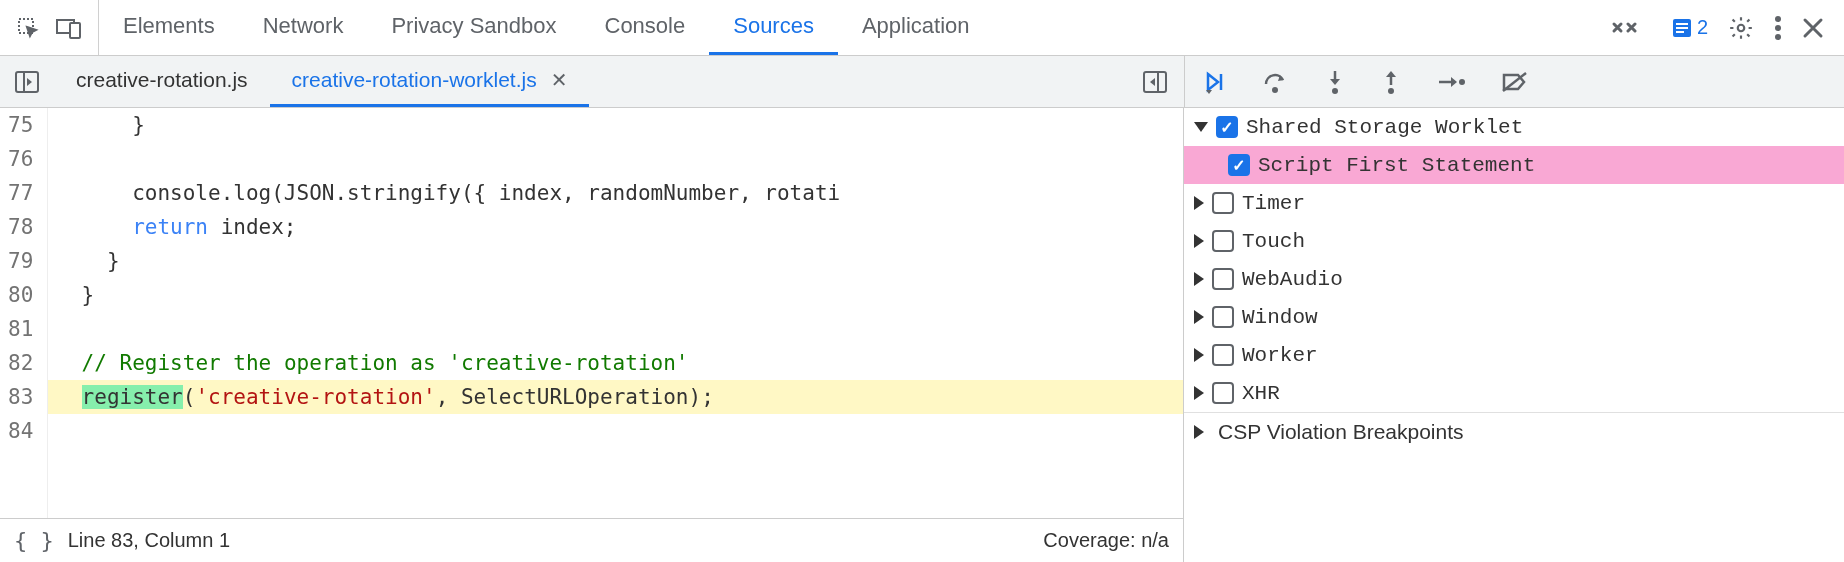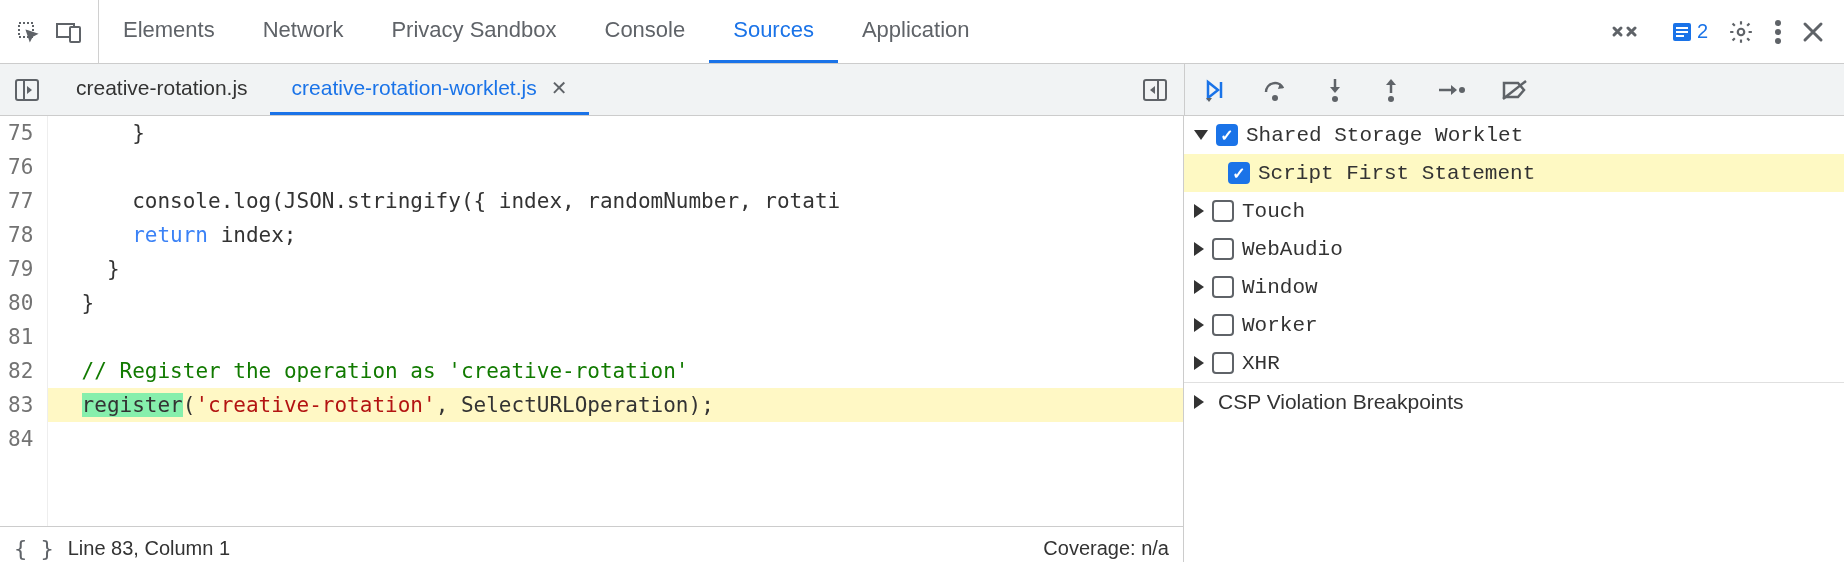--- a/index.html
+++ b/index.html
@@ -1,19 +1,19 @@
 <!DOCTYPE html>
 <html><head>
 <meta charset="utf-8">
 <style>
 * { box-sizing: border-box; margin: 0; padding: 0; }
 body { font-family: "Helvetica Neue", Arial, sans-serif; font-size: 18px; color: #333; background: #fff; width: 1844px; height: 562px; overflow: hidden; }
 
 
-.top-toolbar { display: flex; align-items: center; height: 64px; border-bottom: 1px solid #ccc; background: #fff; }
+.top-toolbar { display: flex; align-items: center; height: 56px; border-bottom: 1px solid #ccc; background: #fff; }
 .top-toolbar .left-icons { display: flex; align-items: center; gap: 16px; padding: 0 16px; border-right: 1px solid #d0d0d0; height: 100%; }
 .top-toolbar .tabs { display: flex; align-items: stretch; height: 100%; flex: 1; }
 .top-toolbar .tab { display: flex; align-items: center; padding: 0 24px; font-size: 22px; color: #5f6368; cursor: pointer; border-bottom: 3px solid transparent; }
 .top-toolbar .tab.active { color: #1a73e8; border-bottom-color: #1a73e8; }
 .top-toolbar .right-icons { display: flex; align-items: center; gap: 20px; padding: 0 20px; }
 
 
 .sub-toolbar { display: flex; align-items: center; height: 52px; background: #f1f3f4; border-bottom: 1px solid #ccc; }
 .sub-toolbar .panel-icon-wrap { display: flex; align-items: center; padding: 0 14px; height: 100%; }
 .sub-toolbar .file-tabs { display: flex; align-items: stretch; height: 100%; flex: 1; }
@@ -36,21 +36,21 @@
 .tok-string { color: #b31412; }
 .tok-sel { background: #86efac; }
 
 .status-bar { display: flex; align-items: center; height: 44px; border-top: 1px solid #ccc; padding: 0 14px; font-size: 20px; color: #333; justify-content: space-between; }
 .status-bar .left-group { display: flex; align-items: center; gap: 14px; }
 
 
 .debug-pane { width: 660px; display: flex; flex-direction: column; }
 .breakpoints { flex: 1; overflow: auto; font-size: 21px; }
 .bp-row { display: flex; align-items: center; height: 38px; padding-left: 10px; gap: 8px; }
-.bp-row.selected { background: #fef9c3; }
+.bp-row.selected { background: #f9a8d4; }
 .bp-row.indent { padding-left: 44px; }
 .triangle { width: 0; height: 0; display: inline-block; }
 .triangle.right { border-top: 7px solid transparent; border-bottom: 7px solid transparent; border-left: 10px solid #333; }
 .triangle.down { border-left: 7px solid transparent; border-right: 7px solid transparent; border-top: 10px solid #333; }
 .checkbox { width: 22px; height: 22px; border: 2px solid #5f6368; border-radius: 4px; display: inline-flex; align-items: center; justify-content: center; cursor: pointer; }
 .checkbox.checked { background: #1a73e8; border-color: #1a73e8; color: #fff; }
 .checkbox.checked::after { content: "✓"; font-size: 16px; font-weight: bold; }
 .bp-label { font-family: Liberation Mono, monospace; }
 .bp-section { border-top: 1px solid #e0e0e0; }
 
@@ -232,20 +232,25 @@
           <span class="checkbox checked"></span>
           <span class="bp-label">Shared Storage Worklet</span>
         </div>
         <div class="bp-row indent selected">
           <span class="checkbox checked"></span>
           <span class="bp-label">Script First Statement</span>
         </div>
         <div class="bp-row">
           <span class="triangle right"></span>
           <span class="checkbox"></span>
+          <span class="bp-label">Timer</span>
+        </div>
+        <div class="bp-row">
+          <span class="triangle right"></span>
+          <span class="checkbox"></span>
           <span class="bp-label">Touch</span>
         </div>
         <div class="bp-row">
           <span class="triangle right"></span>
           <span class="checkbox"></span>
           <span class="bp-label">WebAudio</span>
         </div>
         <div class="bp-row">
           <span class="triangle right"></span>
           <span class="checkbox"></span>

